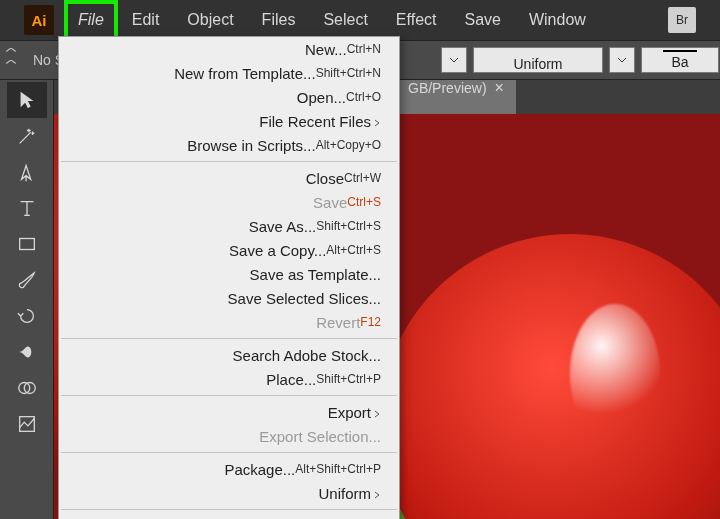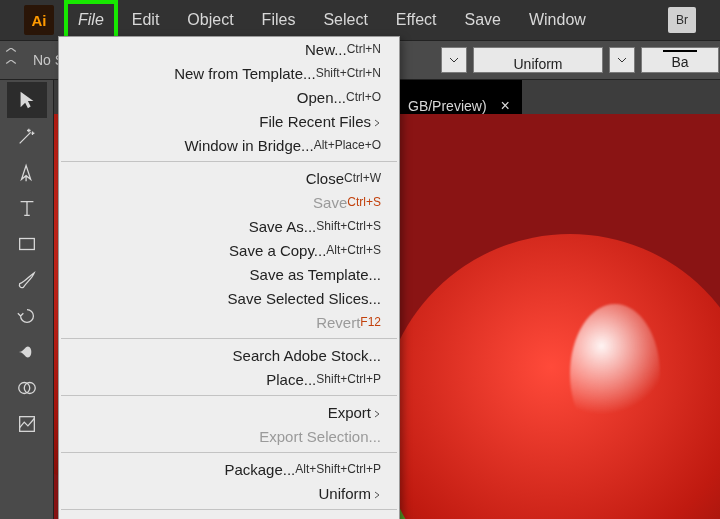--- a/index.html
+++ b/index.html
@@ -15,21 +15,21 @@
 
 .options-bar{height:40px;background:#4a4a4a;border-top:1px solid #222;border-bottom:1px solid #222;display:flex;align-items:center;color:#c8c8c8;font-size:14px;padding:0 1px;gap:6px;}
 .opt-box{height:26px;background:#e8e8e8;color:#222;display:flex;align-items:center;padding:0 8px;border:1px solid #7a7a7a;flex-direction:column;}
 .opt-dd{width:26px;height:26px;background:#e8e8e8;border:1px solid #7a7a7a;display:flex;align-items:center;justify-content:center;}
 .opt-dd svg,.chev svg{width:10px;height:10px;}
 .no-sel{padding:0 8px;}
 .double-chev{width:16px;height:24px;display:flex;flex-direction:column;align-items:center;justify-content:center;color:#bdbdbd;margin-left:2px;}
 
 
 .tab-strip{height:34px;background:#3d3d3d;display:flex;align-items:center;padding-left:54px;}
-.doc-tab{height:34px;background:#000000;color:#d8d8d8;font-size:14px;display:flex;align-items:flex-end;padding:0 12px;gap:14px;}
+.doc-tab{height:34px;background:#737373;color:#d8d8d8;font-size:14px;display:flex;align-items:flex-start;padding:0 12px;gap:8px;}
 .tab-close{color:#d8d8d8;font-size:16px;line-height:1;cursor:pointer;}
 .tool-col{width:54px;background:#4a4a4a;border-right:1px solid #222;display:flex;flex-direction:column;align-items:center;padding-top:2px;position:absolute;top:80px;bottom:0;left:0;}
 .tool-btn{width:40px;height:36px;display:flex;align-items:center;justify-content:center;color:#d8d8d8;cursor:pointer;}
 .tool-btn.sel{background:#2c2c2c;}
 .tool-btn svg{width:22px;height:22px;stroke:#d8d8d8;fill:none;stroke-width:1.4;}
 .canvas{position:absolute;left:54px;top:114px;right:0;bottom:0;background:#8a1414;overflow:hidden;}
 .canvas .hl{position:absolute;border-radius:50%;background:radial-gradient(circle at 35% 30%, rgba(255,255,255,.95), rgba(255,255,255,0) 60%);filter:blur(1px);}
 .canvas .tom1{position:absolute;right:-40px;top:120px;width:380px;height:380px;border-radius:50%;background:radial-gradient(circle at 45% 35%, #ff4a3a 0%, #c01a10 60%, #7a0d08 100%);} 
 .canvas .tom2{position:absolute;left:-120px;top:-40px;width:420px;height:420px;border-radius:50%;background:radial-gradient(circle at 55% 40%, #e23628 0%, #a8150d 60%, #5e0905 100%);} 
 .canvas .leaf{position:absolute;left:200px;bottom:-10px;width:260px;height:70px;background:linear-gradient(90deg,#2f6f1c,#70b92e);transform:rotate(-6deg);}
@@ -178,22 +178,22 @@
       <span class="dd-label">Open...</span>
       <span class="dd-short">Ctrl+O</span>
     </div>
     <div class="dd-row">
       <span class="dd-label">File Recent Files</span>
       <span class="dd-sub"><svg viewBox="0 0 8 8">
           <path d="M2 1 L6 4 L2 7" stroke="#555" fill="none"></path>
         </svg></span>
     </div>
     <div class="dd-row">
-      <span class="dd-label">Window in Bridge...</span>
-      <span class="dd-short">Alt+Place+O</span>
+      <span class="dd-label">Browse in Scripts...</span>
+      <span class="dd-short">Alt+Copy+O</span>
     </div>
     <div class="dd-sep"></div>
     <div class="dd-row">
       <span class="dd-label">Close</span>
       <span class="dd-short">Ctrl+W</span>
     </div>
     <div class="dd-row disabled">
       <span class="dd-label">Save</span>
       <span class="dd-short">Ctrl+S</span>
     </div>

